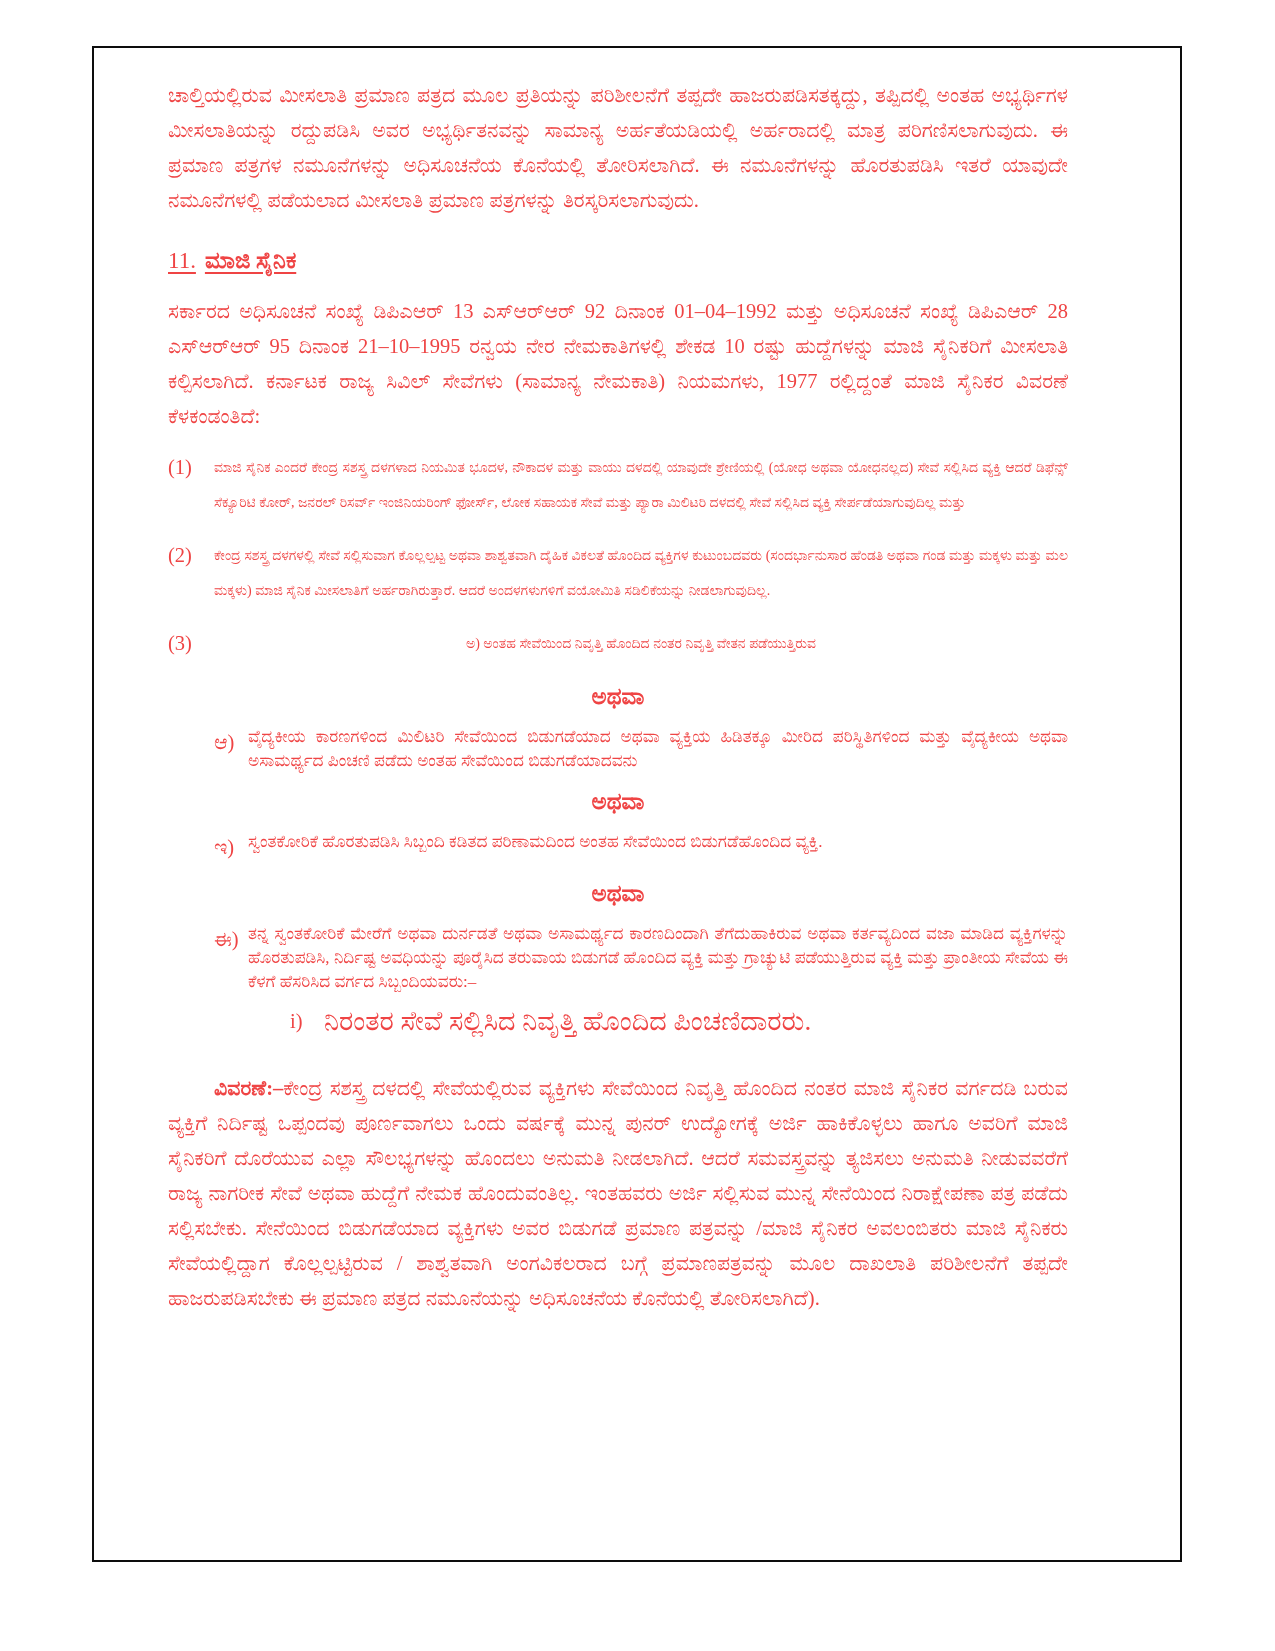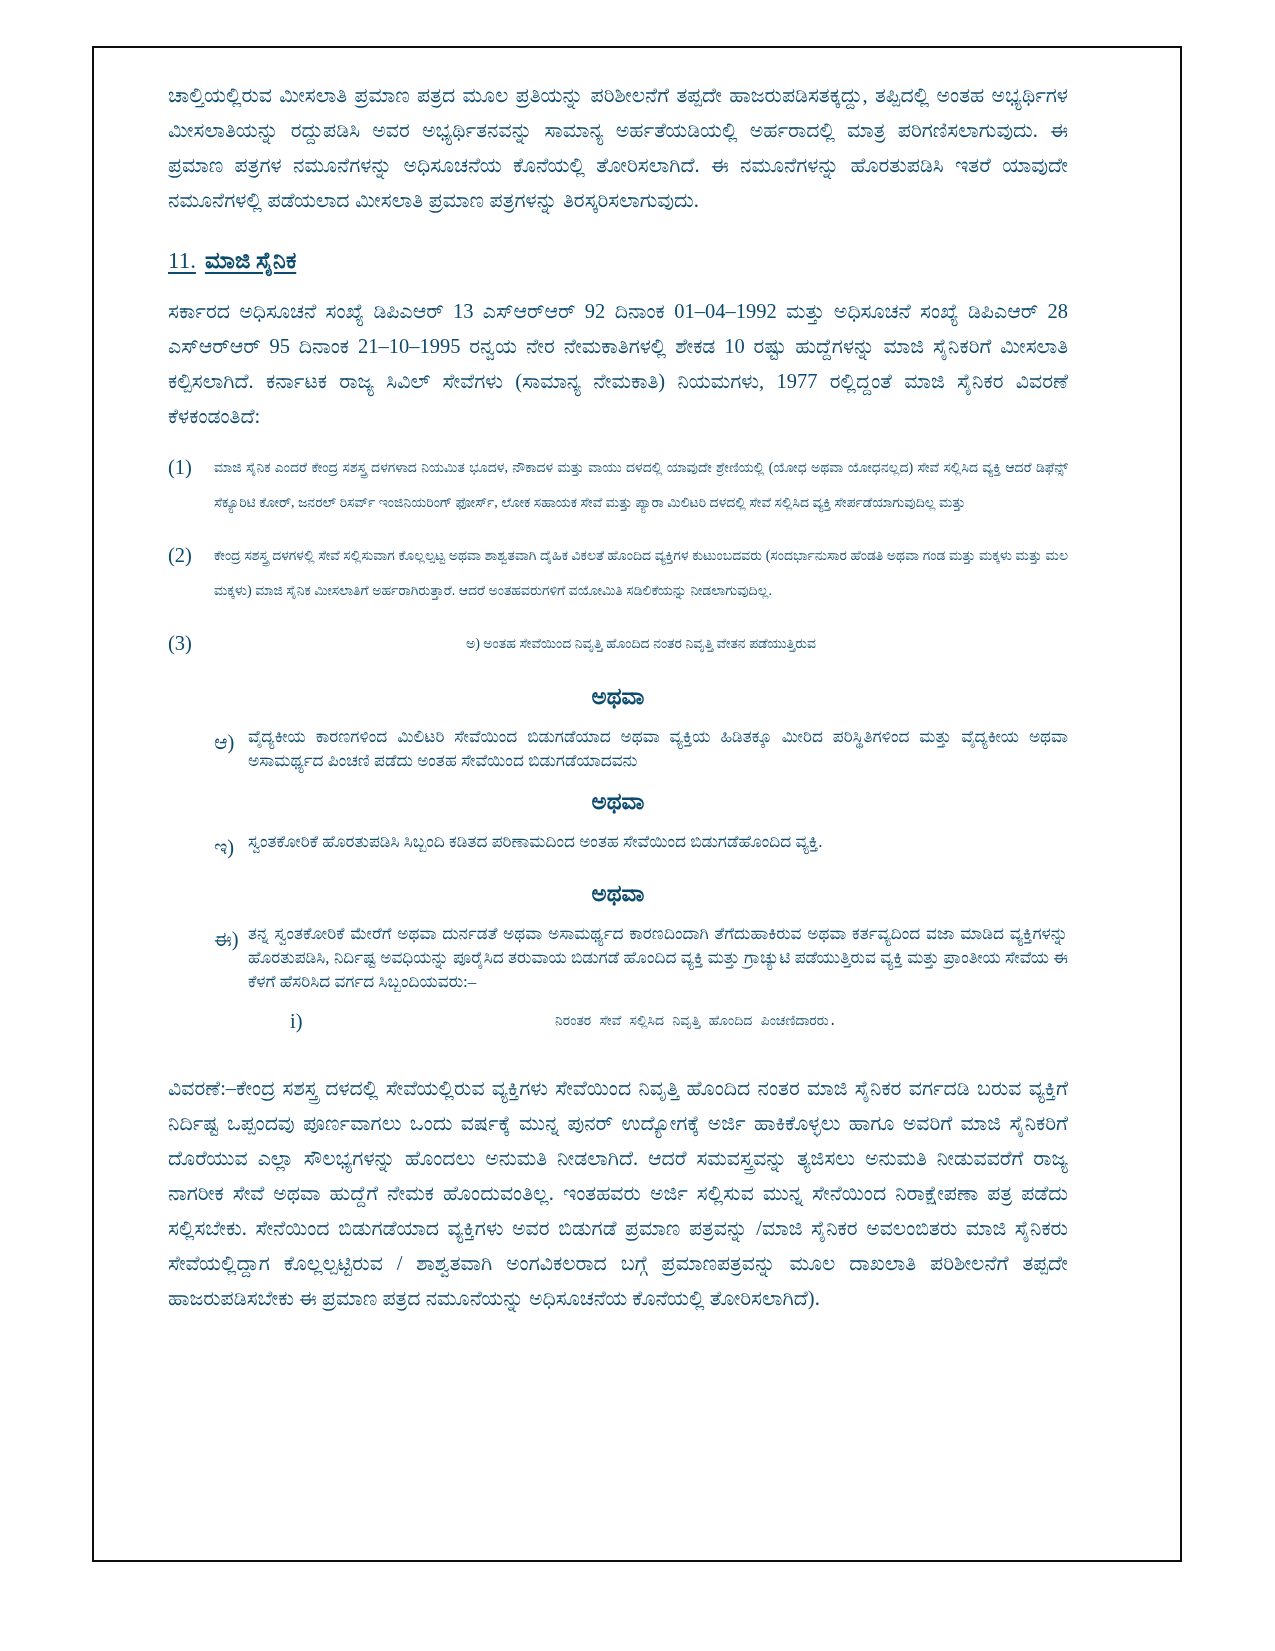--- a/index.html
+++ b/index.html
@@ -30,21 +30,21 @@
     pointer-events: none;
   }
 
   .content {
     position: absolute;
     left: 168px;
     top: 78px;
     width: 900px;
     box-sizing: border-box;
     font-family: "Liberation Serif", "DejaVu Serif", serif;
-    color: #0c4a6e;
+    color: #ef4444;
   }
 
   
   .para {
     font-size: 20.5px;
     line-height: 35px;
     text-align: justify;
     text-justify: inter-word;
     margin: 0 0 16px 0;
     word-spacing: 0.5px;
@@ -137,36 +137,36 @@
     margin: 0 0 12px 0;
   }
   .roman-item .marker {
     flex: 0 0 auto;
     width: 34px;
     font-size: 20.5px;
     line-height: 35px;
   }
   .roman-item .body {
     flex: 1 1 auto;
-    font-size: 14px;
-    line-height: 35px;
-    text-align: center;
-    font-family: Liberation Mono, monospace;
+    font-size: 27px;
+    line-height: 35px;
+    text-align: left;
   }
 
   
   .explanation {
     margin-top: 32px;
     font-size: 20.5px;
     line-height: 35px;
     text-align: justify;
     text-justify: inter-word;
   }
   .explanation .lead {
-    font-weight: 400;
+    font-weight: 700;
+    margin-left: 46px;
   }
 </style>
 </head>
 <body>
 
 <div class="page">
 
   <div class="page-border"></div>
 
   <div class="content">
@@ -180,21 +180,21 @@
 
     <p class="para">ಸರ್ಕಾರದ ಅಧಿಸೂಚನೆ ಸಂಖ್ಯೆ ಡಿಪಿಎಆರ್ 13 ಎಸ್‌ಆರ್‌ಆರ್ 92 ದಿನಾಂಕ 01–04–1992 ಮತ್ತು ಅಧಿಸೂಚನೆ ಸಂಖ್ಯೆ ಡಿಪಿಎಆರ್ 28 ಎಸ್‌ಆರ್‌ಆರ್ 95 ದಿನಾಂಕ 21–10–1995 ರನ್ವಯ ನೇರ ನೇಮಕಾತಿಗಳಲ್ಲಿ ಶೇಕಡ 10 ರಷ್ಟು ಹುದ್ದೆಗಳನ್ನು ಮಾಜಿ ಸೈನಿಕರಿಗೆ ಮೀಸಲಾತಿ ಕಲ್ಪಿಸಲಾಗಿದೆ. ಕರ್ನಾಟಕ ರಾಜ್ಯ ಸಿವಿಲ್ ಸೇವೆಗಳು (ಸಾಮಾನ್ಯ ನೇಮಕಾತಿ) ನಿಯಮಗಳು, 1977 ರಲ್ಲಿದ್ದಂತೆ ಮಾಜಿ ಸೈನಿಕರ ವಿವರಣೆ ಕೆಳಕಂಡಂತಿದೆ:</p>
 
     <div class="clause">
       <span class="marker">(1)</span>
       <span class="body">ಮಾಜಿ ಸೈನಿಕ ಎಂದರೆ ಕೇಂದ್ರ ಸಶಸ್ತ್ರ ದಳಗಳಾದ ನಿಯಮಿತ ಭೂದಳ, ನೌಕಾದಳ ಮತ್ತು ವಾಯು ದಳದಲ್ಲಿ ಯಾವುದೇ ಶ್ರೇಣಿಯಲ್ಲಿ (ಯೋಧ ಅಥವಾ ಯೋಧನಲ್ಲದ) ಸೇವೆ ಸಲ್ಲಿಸಿದ ವ್ಯಕ್ತಿ ಆದರೆ ಡಿಫೆನ್ಸ್ ಸೆಕ್ಯೂರಿಟಿ ಕೋರ್, ಜನರಲ್ ರಿಸರ್ವ್ ಇಂಜಿನಿಯರಿಂಗ್ ಫೋರ್ಸ್, ಲೋಕ ಸಹಾಯಕ ಸೇವೆ ಮತ್ತು ಪ್ಯಾರಾ ಮಿಲಿಟರಿ ದಳದಲ್ಲಿ ಸೇವೆ ಸಲ್ಲಿಸಿದ ವ್ಯಕ್ತಿ ಸೇರ್ಪಡೆಯಾಗುವುದಿಲ್ಲ ಮತ್ತು</span>
     </div>
 
     <div class="clause">
       <span class="marker">(2)</span>
-      <span class="body">ಕೇಂದ್ರ ಸಶಸ್ತ್ರ ದಳಗಳಲ್ಲಿ ಸೇವೆ ಸಲ್ಲಿಸುವಾಗ ಕೊಲ್ಲಲ್ಪಟ್ಟ ಅಥವಾ ಶಾಶ್ವತವಾಗಿ ದೈಹಿಕ ವಿಕಲತೆ ಹೊಂದಿದ ವ್ಯಕ್ತಿಗಳ ಕುಟುಂಬದವರು (ಸಂದರ್ಭಾನುಸಾರ ಹೆಂಡತಿ ಅಥವಾ ಗಂಡ ಮತ್ತು ಮಕ್ಕಳು ಮತ್ತು ಮಲ ಮಕ್ಕಳು) ಮಾಜಿ ಸೈನಿಕ ಮೀಸಲಾತಿಗೆ ಅರ್ಹರಾಗಿರುತ್ತಾರೆ. ಆದರೆ ಅಂತಹವರುಗಳಿಗೆ ವಯೋಮಿತಿ ಸಡಿಲಿಕೆಯನ್ನು ನೀಡಲಾಗುವುದಿಲ್ಲ.</span>
+      <span class="body">ಕೇಂದ್ರ ಸಶಸ್ತ್ರ ದಳಗಳಲ್ಲಿ ಸೇವೆ ಸಲ್ಲಿಸುವಾಗ ಕೊಲ್ಲಲ್ಪಟ್ಟ ಅಥವಾ ಶಾಶ್ವತವಾಗಿ ದೈಹಿಕ ವಿಕಲತೆ ಹೊಂದಿದ ವ್ಯಕ್ತಿಗಳ ಕುಟುಂಬದವರು (ಸಂದರ್ಭಾನುಸಾರ ಹೆಂಡತಿ ಅಥವಾ ಗಂಡ ಮತ್ತು ಮಕ್ಕಳು ಮತ್ತು ಮಲ ಮಕ್ಕಳು) ಮಾಜಿ ಸೈನಿಕ ಮೀಸಲಾತಿಗೆ ಅರ್ಹರಾಗಿರುತ್ತಾರೆ. ಆದರೆ ಅಂದಳಗಳುಗಳಿಗೆ ವಯೋಮಿತಿ ಸಡಿಲಿಕೆಯನ್ನು ನೀಡಲಾಗುವುದಿಲ್ಲ.</span>
     </div>
 
     <div class="clause threeline">
       <span class="marker">(3)</span>
       <span class="body">
         <span>ಅ)</span>
         <span>ಅಂತಹ ಸೇವೆಯಿಂದ ನಿವೃತ್ತಿ ಹೊಂದಿದ ನಂತರ ನಿವೃತ್ತಿ ವೇತನ ಪಡೆಯುತ್ತಿರುವ</span>
       </span>
     </div>
 

